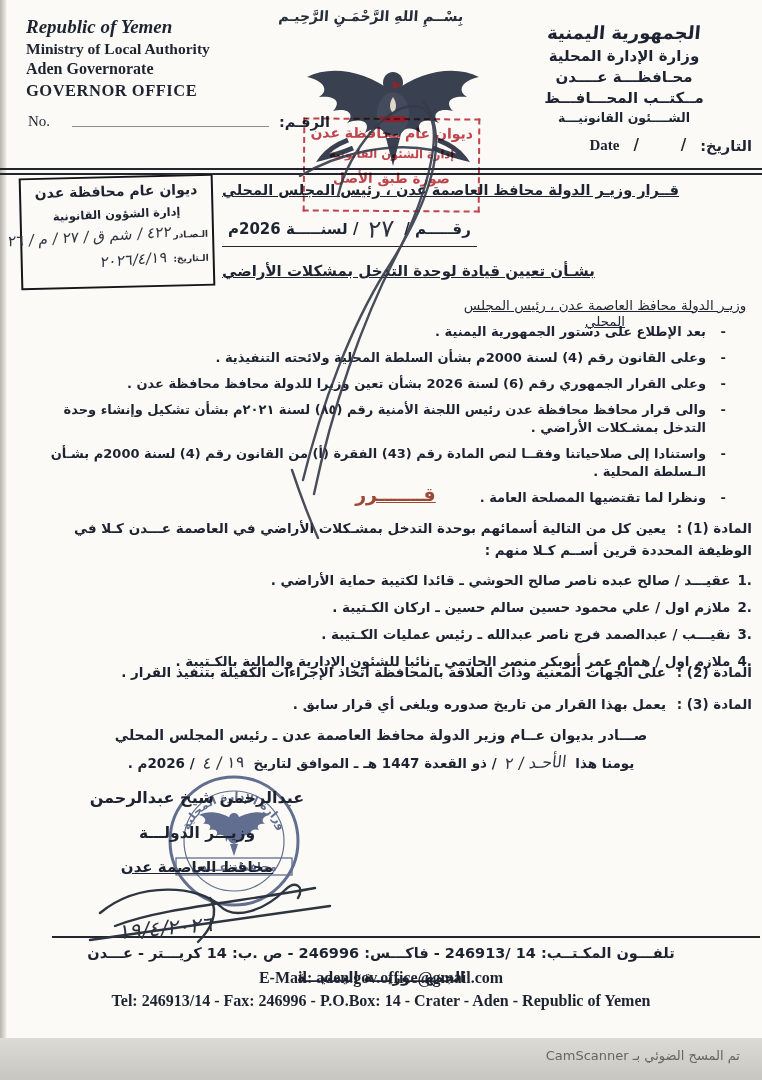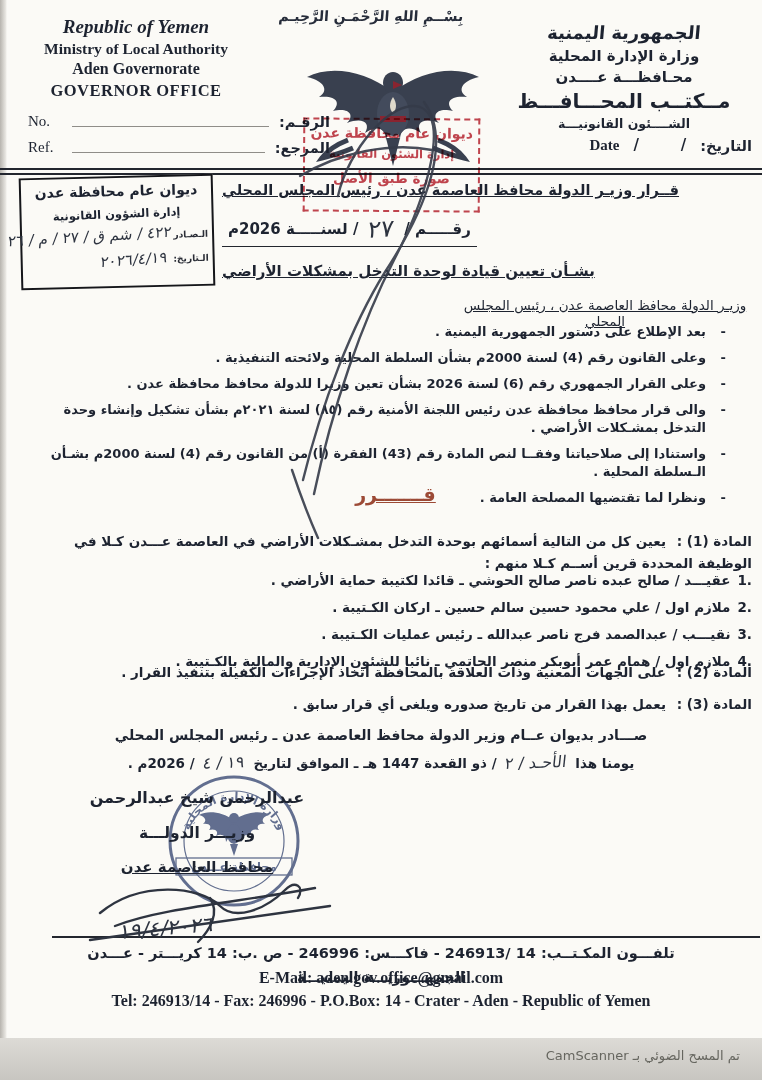--- a/index.html
+++ b/index.html
@@ -8,34 +8,34 @@
     position:relative; width:762px; height:1080px; margin:0 auto;
     background:linear-gradient(105deg,#efedе8 0%, #faf9f5 4%, #fbfaf6 90%, #f2f0ec 100%);
     background-color:#fbfaf6;
     overflow:hidden; color:#1d2330;
   }
   .edge-left { position:absolute; left:0; top:0; width:7px; height:1080px;
     background:linear-gradient(90deg,#b7b4ae,#e8e6e1 80%,transparent); }
   .abs { position:absolute; }
 
   
-  .hdr-en { left:26px; top:16px; width:220px; text-align:center; }
+  .hdr-en { left:26px; top:16px; width:220px; }
   .hdr-en .l1 { font-family:"Liberation Serif", serif; font-style:italic; font-weight:bold; font-size:19px; }
   .hdr-en .l2 { font-family:"Liberation Serif", serif; font-weight:bold; font-size:15.5px; margin-top:2px; }
   .hdr-en .l3 { font-family:"Liberation Serif", serif; font-weight:bold; font-size:16px; margin-top:2px; }
   .hdr-en .l4 { font-family:"Liberation Serif", serif; font-weight:bold; font-size:16.5px; letter-spacing:.5px; margin-top:3px; }
 
   .bismillah { left:276px; top:8px; width:190px; text-align:center;
     font-size:14px; font-weight:bold; transform:skewX(-4deg); color:#262c3a; }
 
   .hdr-ar { left:498px; top:22px; width:252px; text-align:center; direction:rtl; }
   .hdr-ar .a1 { font-size:18px; font-weight:bold; transform:skewX(-5deg); }
   .hdr-ar .a2 { font-size:15px; font-weight:bold; margin-top:4px; }
   .hdr-ar .a3 { font-size:15px; font-weight:bold; margin-top:3px; }
-  .hdr-ar .a4 { font-size:20px; font-weight:bold; margin-top:3px; }
+  .hdr-ar .a4 { font-size:15px; font-weight:bold; margin-top:3px; }
   .hdr-ar .a5 { font-size:12.5px; font-weight:bold; margin-top:3px; }
 
   .ref-row { left:28px; width:302px; height:22px; display:flex; align-items:flex-end; direction:ltr; }
   .ref-row .en-lab { font-family:"Liberation Serif", serif; font-weight:normal; font-size:15px; width:38px; }
   .ref-row .line { flex:1; border-bottom:1.3px solid #8f8d88; margin:0 10px 3px 6px; }
   .ref-row .ar-lab { font-size:14.5px; font-weight:bold; direction:rtl; }
   .row-no { top:108px; } .row-ref { top:134px; }
 
   .date-row { left:430px; top:136px; width:322px; direction:rtl; display:flex;
     align-items:flex-end; gap:14px; justify-content:flex-start; }
@@ -85,21 +85,21 @@
   .bullet-row { display:flex; direction:rtl; gap:10px; padding-right:26px;
     font-size:13px; font-weight:bold; line-height:18px; margin-bottom:8px; }
   .bullet-row .dash { width:10px; }
   .bullet-row .btxt { flex:1; padding-left:10px; }
 
   .qarar { left:0; top:483px; width:762px; text-align:center; font-size:19px;
     font-weight:bold; color:#9c4a36; text-decoration:underline;padding-left:29px; }
 
   
   .article { direction:rtl; font-size:13.5px; font-weight:bold; line-height:22px; }
-  .art1 { left:34px; top:530px; width:718px;text-align:right; }
+  .art1 { left:34px; top:517px; width:718px;text-align:right; }
   .article .alab { margin-left:6px; }
   .num-list { left:118px; top:570px; width:634px; direction:rtl; }
   .num-row { display:flex; direction:rtl; gap:7px; font-size:13.5px; font-weight:bold;
     line-height:20px; margin-bottom:7px; }
   .num-row .num { direction:ltr; unicode-bidi:isolate; }
   .art2 { left:34px; top:661px; width:718px; }
   .art3 { left:34px; top:693px; width:718px; }
 
   
   .issue1 { left:40px; top:727px; width:682px; direction:rtl; text-align:center;
@@ -169,25 +169,20 @@
     <rect x="90" y="64" width="26" height="6" fill="#8a2430"></rect>
     <path d="M103 45 c 4 6 4 12 0 16 c -4 -4 -4 -10 0 -16 z" fill="#ddd8ca"></path>
     <path d="M58 88 q -18 7 -26 18 q 17 -4 31 -10" fill="none" stroke="#39404f" stroke-width="5"></path>
     <path d="M148 88 q 18 7 26 18 q -17 -4 -31 -10" fill="none" stroke="#39404f" stroke-width="5"></path>
   </svg>
 
   <div class="abs ref-row row-no">
     <span class="en-lab">No.</span>
     <span class="line"></span>
     <span class="ar-lab">الرقـم:</span>
-  </div>
-  <div class="abs ref-row row-ref">
-    <span class="en-lab">Ref.</span>
-    <span class="line"></span>
-    <span class="ar-lab">المرجع:</span>
   </div>
   <div class="abs date-row">
     <span class="ar-lab">التاريخ:</span>
     <span class="slashes">/        /</span>
     <span class="en-lab">Date</span>
   </div>
 
   <div class="abs rule-dbl" style="top:168px;"></div>
   <div class="abs rule-dbl" style="top:173px;"></div>
 

